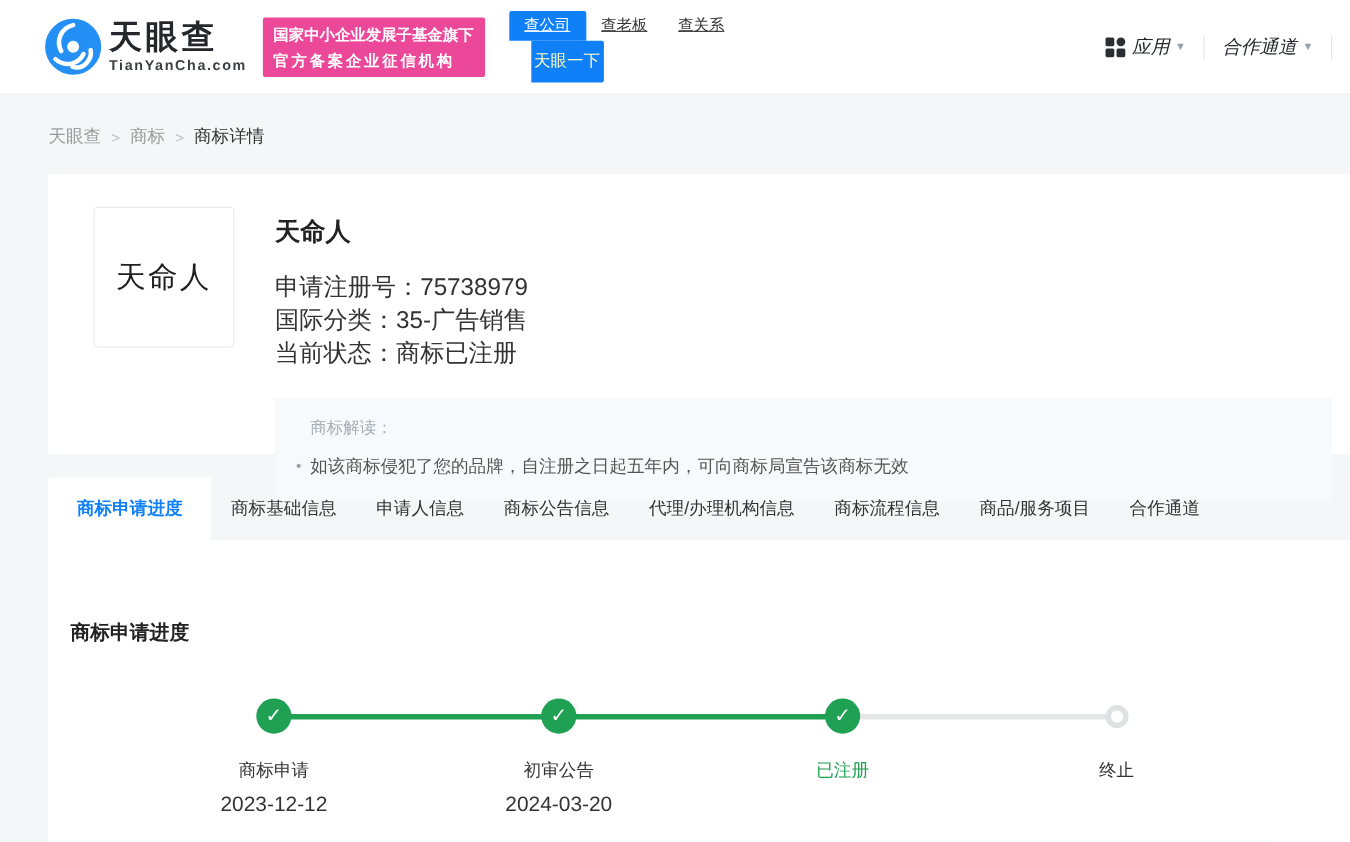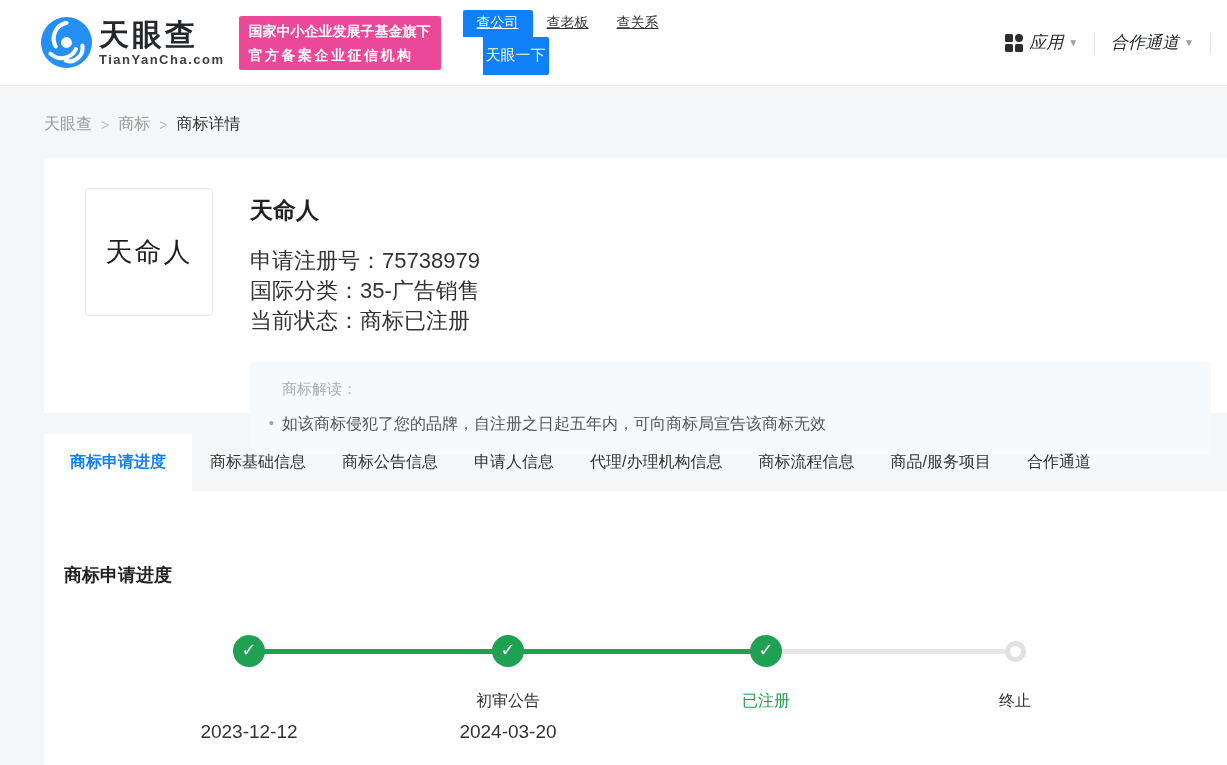--- a/index.html
+++ b/index.html
@@ -191,39 +191,40 @@
       <div class="interp-line">
         <span class="dot">•</span><span>如该商标侵犯了您的品牌，自注册之日起五年内，可向商标局宣告该商标无效</span>
       </div>
     </div>
   </div>
 </section>
 
 <div class="section-tabs">
   <div class="sec-tab active">商标申请进度</div>
   <div class="sec-tab">商标基础信息</div>
+  <div class="sec-tab">申请人信息</div>
   <div class="sec-tab">商标公告信息</div>
-  <div class="sec-tab">申请人信息</div>
   <div class="sec-tab">代理/办理机构信息</div>
   <div class="sec-tab">商标流程信息</div>
   <div class="sec-tab">商品/服务项目</div>
   <div class="sec-tab">合作通道</div>
 </div>
 
 <section class="progress-section">
   <h2 class="progress-heading">商标申请进度</h2>
   <div class="timeline">
     <div class="tl-line done"></div>
     <div class="tl-line todo"></div>
 
     <div class="tl-node check" style="left:189px;">✓</div>
     <div class="tl-node check" style="left:448px;">✓</div>
     <div class="tl-node check" style="left:706px;">✓</div>
     <div class="tl-node ring" style="left:961px;"></div>
 
+    <div class="tl-label" style="left:105px;">商标申请</div>
     <div class="tl-date" style="left:105px;">2023-12-12</div>
 
     <div class="tl-label" style="left:364px;">初审公告</div>
     <div class="tl-date" style="left:364px;">2024-03-20</div>
 
     <div class="tl-label current" style="left:622px;">已注册</div>
 
     <div class="tl-label" style="left:871px;">终止</div>
   </div>
 </section>

